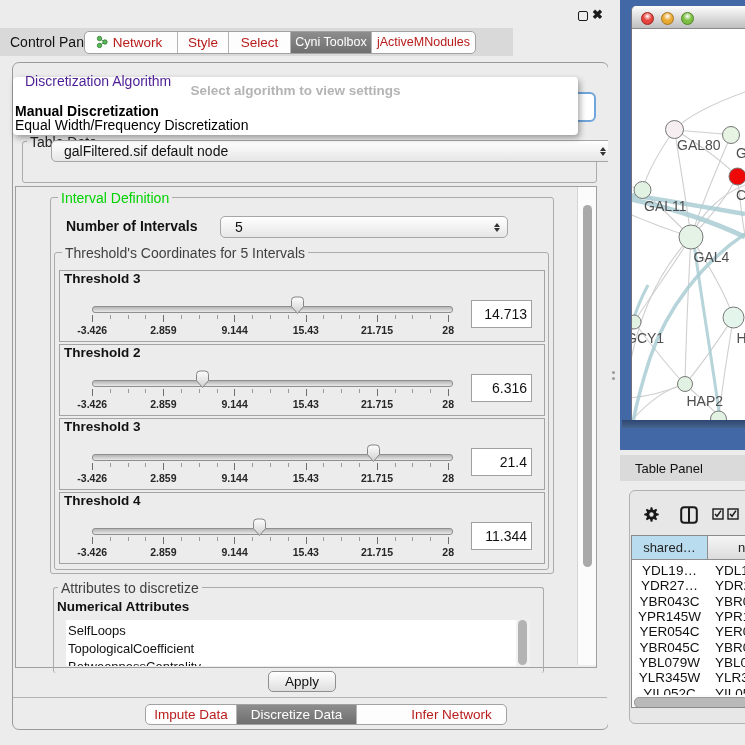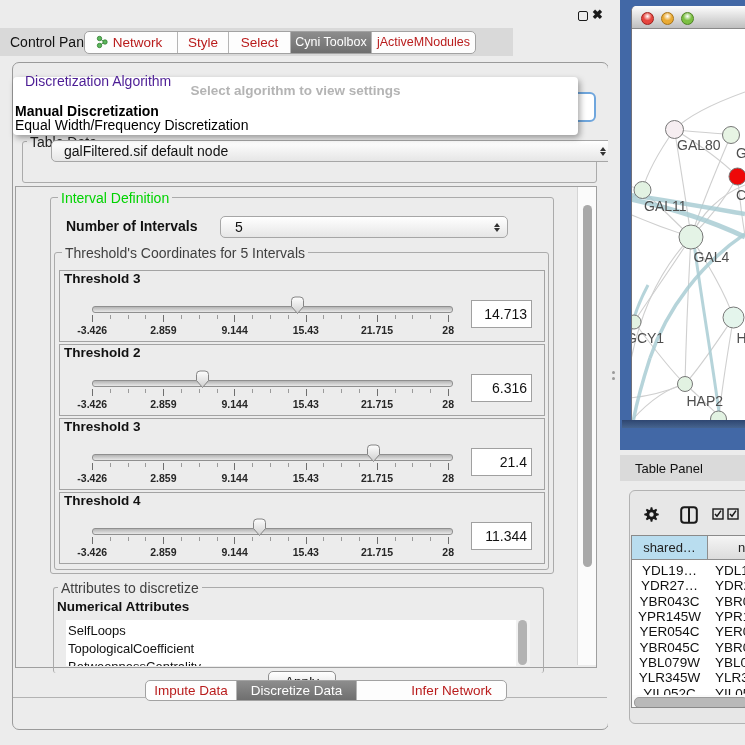--- a/index.html
+++ b/index.html
@@ -188,21 +188,21 @@
     <div style="padding:3px 0 0 2px;height:15px;">SelfLoops</div>
     <div style="padding:3px 0 0 2px;height:15px;">TopologicalCoefficient</div>
     <div style="padding:3px 0 0 2px;height:15px;">BetweennessCentrality</div>
   </div>
   <div class="abs" style="left:516px;top:620px;width:14px;height:46px;background:#f2f2f2;"></div>
   <div class="abs" style="left:518px;top:620px;width:9px;height:45px;background:#b3b3b3;border-radius:5px;"></div>
 
   <div class="abs" style="left:268px;top:671px;width:66px;height:19px;background:linear-gradient(#ffffff,#dedede);border:1px solid #8f8f8f;border-radius:5px;text-align:center;line-height:19px;font-size:13.5px;color:#111;">Apply</div>
   <div class="abs" style="left:13px;top:697px;width:594px;height:1px;background:#b3b3b3;"></div>
 
-  <div class="abs tabbar" style="left:145px;top:680px;height:19px;">
+  <div class="abs tabbar" style="left:145px;top:704px;height:19px;">
     <div class="tb" style="width:90px;line-height:19px;">Impute Data</div>
     <div class="tb sel" style="width:119px;line-height:19px;">Discretize Data</div>
     <div class="tb" style="width:109px;line-height:19px;padding-left:40px;">Infer Network</div>
   </div>
 
   <div class="abs" style="left:608px;top:28px;width:12px;height:717px;background:#ececec;"></div>
   <div class="abs" style="left:620px;top:0;width:125px;height:450px;background:#4268a6;"></div>
 
   <div class="abs" style="left:631px;top:6px;width:114px;height:414px;background:#fff;border-radius:5px 0 0 0;border-left:1px solid #70707a;"></div>
   <div class="abs" style="left:622px;top:420px;width:123px;height:8px;background:linear-gradient(#2e4671,#46648f);"></div>

